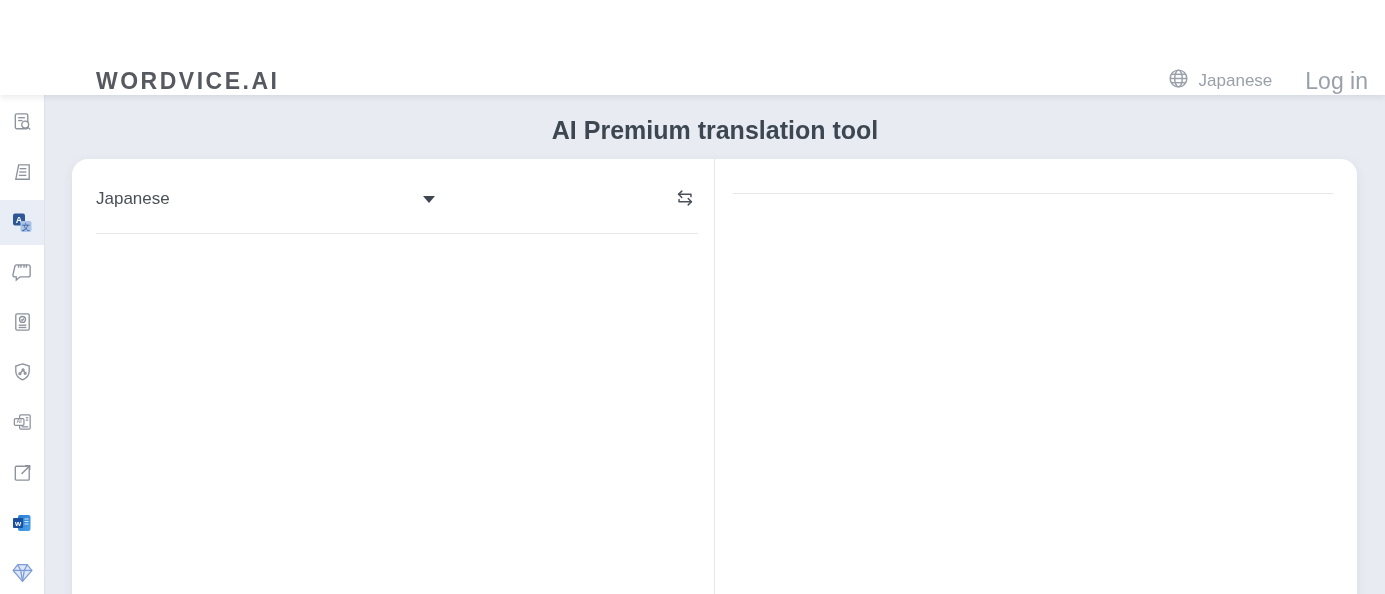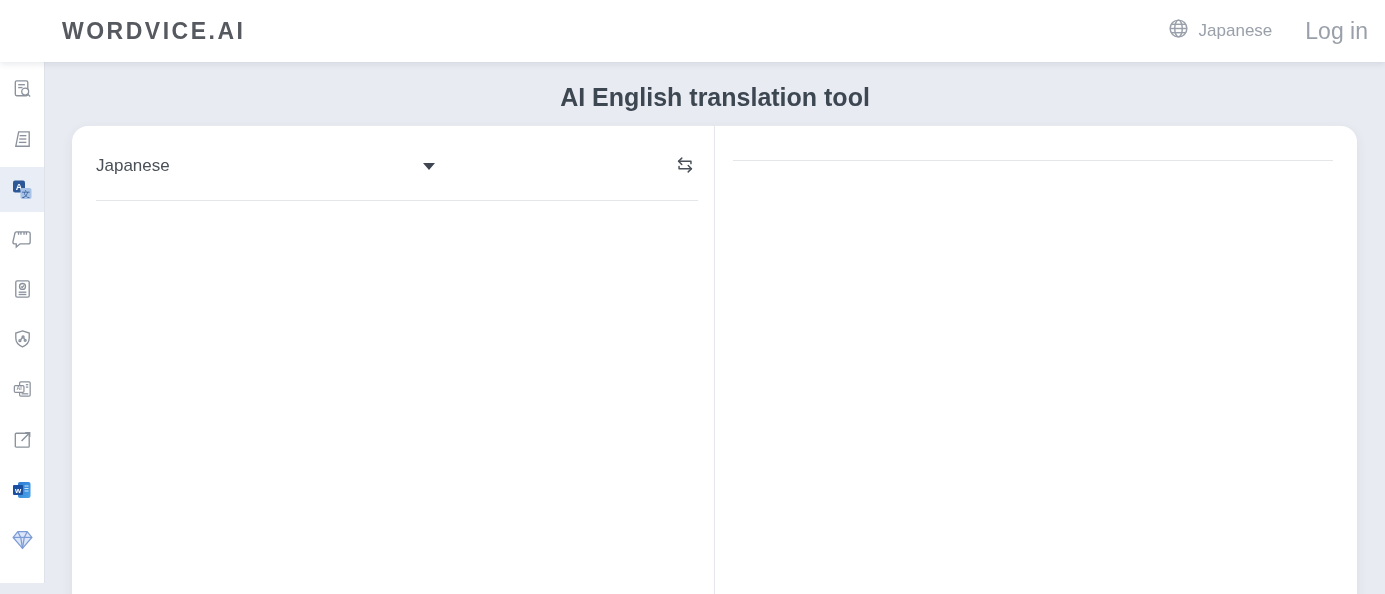--- a/index.html
+++ b/index.html
@@ -6,25 +6,25 @@
   html, body { width: 1385px; height: 594px; overflow: hidden; }
   body {
     font-family: "Liberation Sans", sans-serif;
     background: #e9ebf2;
   }
 
   
   .header {
     position: relative;
     z-index: 10;
-    height: 62px;
+    height: 95px;
     background: #ffffff;
     display: flex;
-    align-items: center;
-    padding: 0 17px 0 62px;
+    align-items: flex-end;
+    padding: 0 17px 0 96px;
     box-shadow: 0 2px 6px rgba(60,70,100,0.12);
   }
   .logo {
     font-size: 23px;
     font-weight: 700;
     letter-spacing: 2.5px;
     color: #56595f;
   }
   .header-right {
     margin-left: auto;
@@ -299,21 +299,21 @@
           <path d="M7.5 4.5 h9 l4.5 5.5 -9 10.5 -9 -10.5 Z" fill="#dbe6f8"></path>
           <path d="M3 10 H21"></path>
           <path d="M7.5 4.5 L10.3 10 L12 20.5"></path>
           <path d="M16.5 4.5 L13.7 10 L12 20.5"></path>
         </svg>
       </span>
     </div>
   </div>
 
   <div class="main">
-    <h1 class="page-title">AI English translation tool</h1>
+    <h1 class="page-title">AI Premium translation tool</h1>
 
     <div class="card">
 
       <div class="panel left">
         <div class="panel-toolbar">
           <div class="dropdown">
             <span>Japanese</span>
             <span class="caret-down"></span>
           </div>
           <button class="swap-btn">

